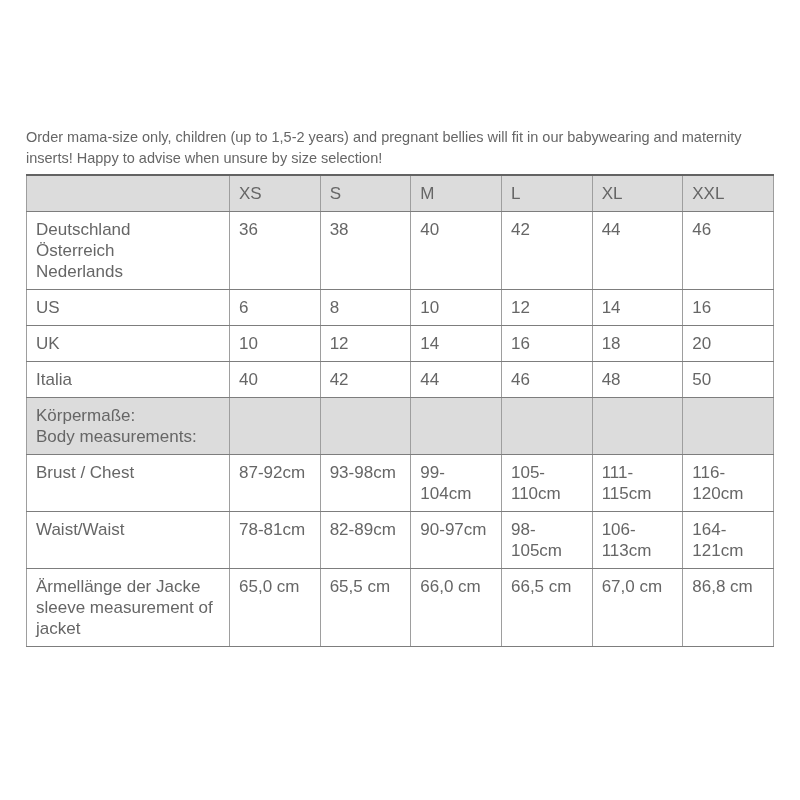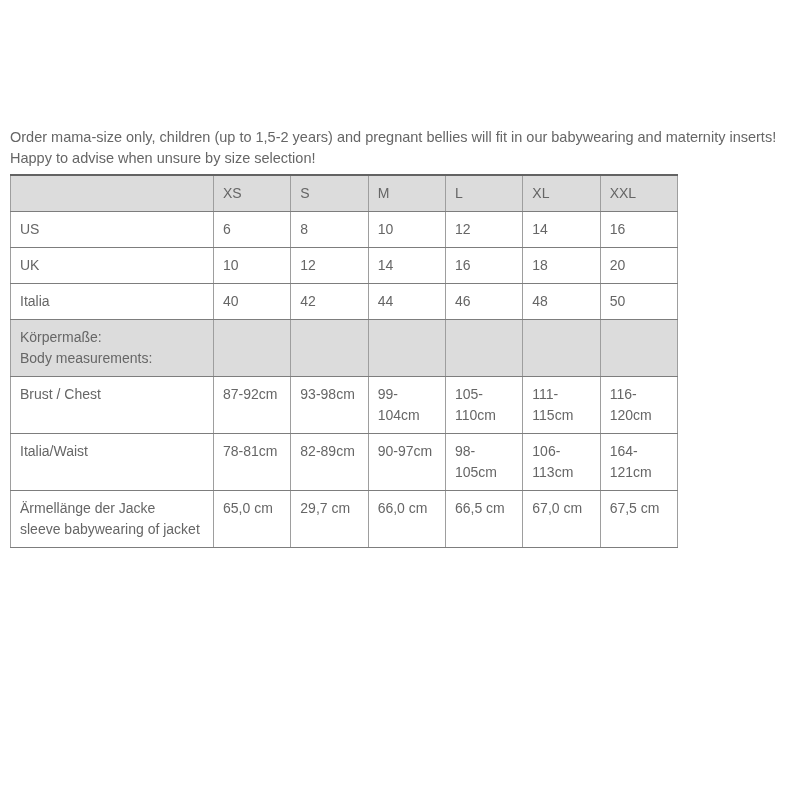--- a/index.html
+++ b/index.html
@@ -8,38 +8,38 @@
     width: 800px;
     height: 800px;
     background: #ffffff;
     overflow: hidden;
     font-family: "Liberation Sans", "DejaVu Sans", sans-serif;
   }
 
   .page {
     width: 800px;
     height: 800px;
-    padding: 0 10px;
+    padding: 0 26px;
   }
 
   .intro {
     padding-top: 127px;
     font-size: 14.5px;
     line-height: 21px;
     color: var(--text-color, #666);
     max-width: 782px;
   }
 
   table.size-chart {
     margin-top: 5px;
-    width: 668px;
+    width: 748px;
     border-collapse: collapse;
     table-layout: fixed;
     border-top: 2px solid var(--border-dark, #636363);
-    font-size: 14px;
+    font-size: 17px;
     color: var(--text-color, #666);
   }
 
   col.col-label { width: 203px; }
 
   .size-chart th,
   .size-chart td {
     border-left: 1px solid var(--border-v, #9e9e9e);
     border-right: 1px solid var(--border-v, #9e9e9e);
     border-top: 1px solid var(--border-h, #7d7d7d);
@@ -84,20 +84,31 @@
           <th>XS</th>
           <th>S</th>
           <th>M</th>
           <th>L</th>
           <th>XL</th>
           <th>XXL</th>
         </tr>
     </thead>
     <tbody>
         <tr>
+          <th>Deutschland
+Österreich
+Nederlands</th>
+          <td>36</td>
+          <td>38</td>
+          <td>40</td>
+          <td>42</td>
+          <td>44</td>
+          <td>46</td>
+        </tr>
+        <tr>
           <th>US</th>
           <td>6</td>
           <td>8</td>
           <td>10</td>
           <td>12</td>
           <td>14</td>
           <td>16</td>
         </tr>
         <tr>
           <th>UK</th>
@@ -130,34 +141,34 @@
         <tr>
           <th>Brust / Chest</th>
           <td>87-92cm</td>
           <td>93-98cm</td>
           <td>99-104cm</td>
           <td>105-110cm</td>
           <td>111-115cm</td>
           <td>116-120cm</td>
         </tr>
         <tr>
-          <th>Italia/Waist</th>
+          <th>Waist/Waist</th>
           <td>78-81cm</td>
           <td>82-89cm</td>
           <td>90-97cm</td>
           <td>98-105cm</td>
           <td>106-113cm</td>
           <td>164-121cm</td>
         </tr>
         <tr>
           <th>Ärmellänge der Jacke
-sleeve babywearing of jacket</th>
+sleeve measurement of jacket</th>
           <td>65,0 cm</td>
-          <td>29,7 cm</td>
+          <td>65,5 cm</td>
           <td>66,0 cm</td>
           <td>66,5 cm</td>
           <td>67,0 cm</td>
-          <td>67,5 cm</td>
+          <td>86,8 cm</td>
         </tr>
       </tbody>
   </table>
 
 </div>
 
 </body></html>

